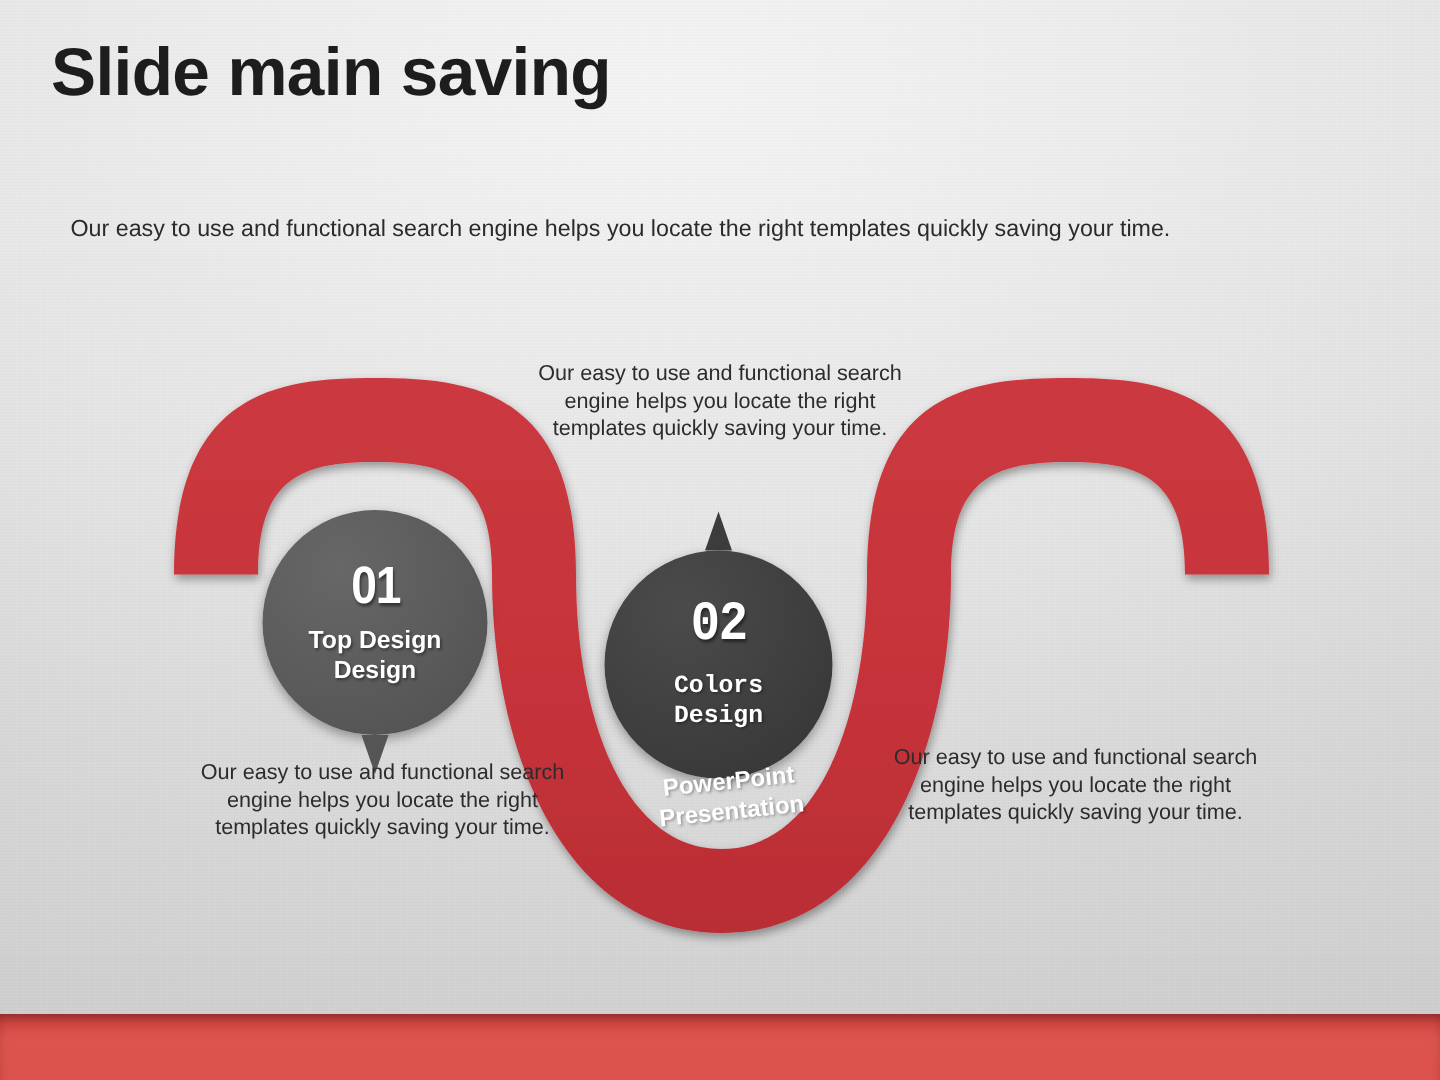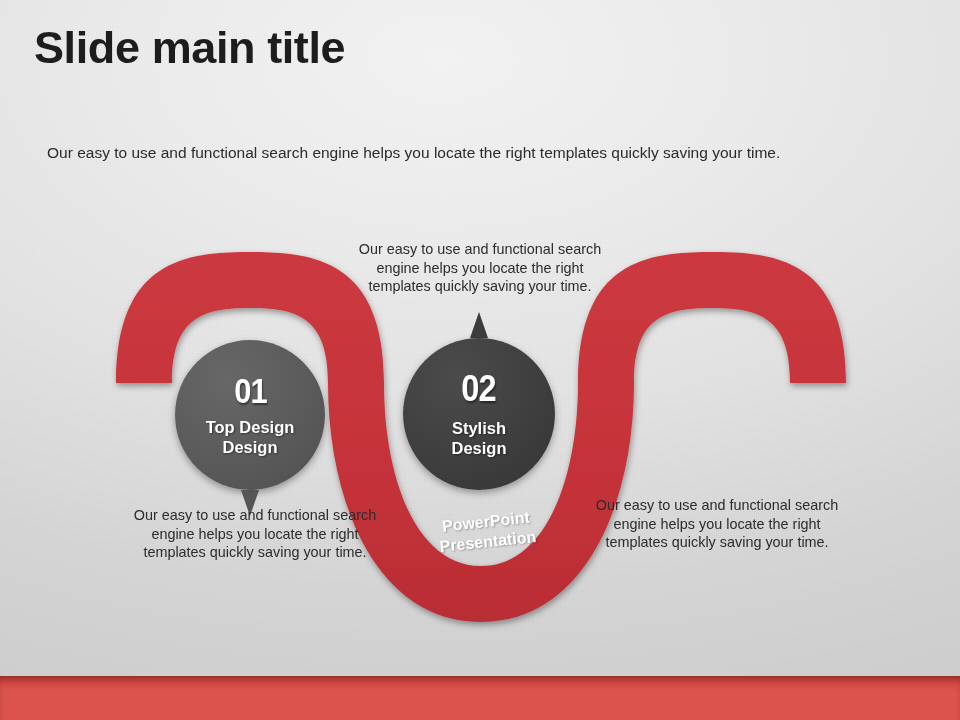--- a/index.html
+++ b/index.html
@@ -118,21 +118,21 @@
   }
   .node .label {
     margin-top: 9px;
     font-size: 16.5px;
     font-weight: bold;
     line-height: 1.23;
     text-shadow: 1px 1px 2px rgba(0,0,0,.42);
   }
 
   #node-1 { left: 175px; top: 340px; }
-  #node-2 { left: 403px; top: 338px; width: 152px; height: 152px; }
+  #node-2 { left: 403px; top: 367px; width: 152px; height: 152px; font-family: Liberation Mono, monospace; }
   #node-3 { left: 635px; top: 322px; }
 
   #node-2 .num   { font-size: 37px; }
   #node-2 .label { margin-top: 11px; }
 
   
   .desc {
     position: absolute;
     width: 250px;
     text-align: center;
@@ -169,21 +169,21 @@
     box-shadow: inset 0 6px 9px -4px rgba(0,0,0,.42);
   }
 </style>
 </head>
 <body>
 
 <div class="slide">
 
   <div class="noise"></div>
 
-  <div class="title">Slide main title</div>
+  <div class="title">Slide main saving</div>
   <div class="lede">Our easy to use and functional search engine helps you locate the right templates quickly  saving your time.</div>
 
   <svg class="ribbon" viewBox="0 0 960 720">
     <defs>
       <linearGradient id="redGrad" x1="0" y1="0" x2="0" y2="1">
         <stop offset="0%" stop-color="#CB3940"></stop>
         <stop offset="55%" stop-color="#C6333A"></stop>
         <stop offset="100%" stop-color="#B92D34"></stop>
       </linearGradient>
       <filter id="ribbonShadow" x="-20%" y="-20%" width="140%" height="140%">
@@ -220,21 +220,21 @@
       </div>
     </div>
   </div>
 
   <div class="node up" id="node-2">
     <div class="bubble" style="background:radial-gradient(circle at 34% 26%, #4B4B4B 0%, #3E3E3E 58%, #343434 100%);"></div>
     <div class="tail" style="border-bottom:26px solid #3C3C3C;"></div>
     <div class="content">
       <div class="num">02</div>
       <div class="label">
-        <div>Stylish</div>
+        <div>Colors</div>
         <div>Design</div>
       </div>
     </div>
   </div>
 
 
   <div class="desc" id="desc-top">Our easy to use and functional search engine helps you locate the right templates quickly saving your time.</div>
   <div class="desc" id="desc-left">Our easy to use and functional search engine helps you locate the right templates quickly saving your time.</div>
   <div class="desc" id="desc-right">Our easy to use and functional search engine helps you locate the right templates quickly saving your time.</div>
 

